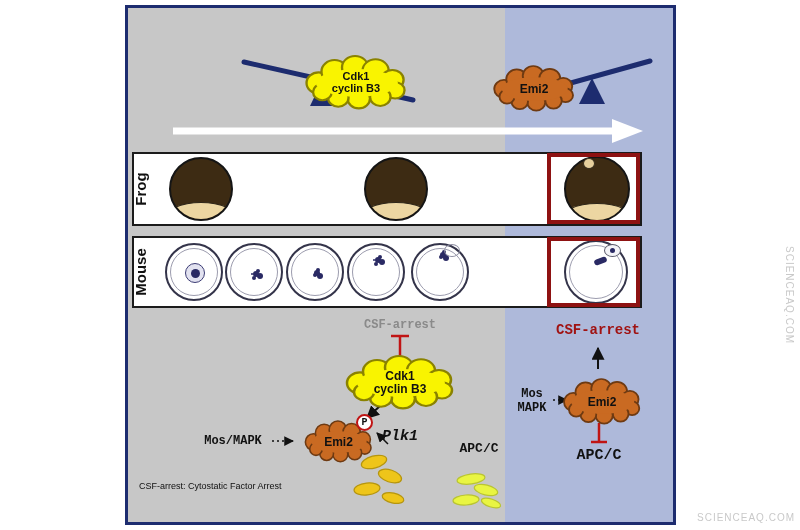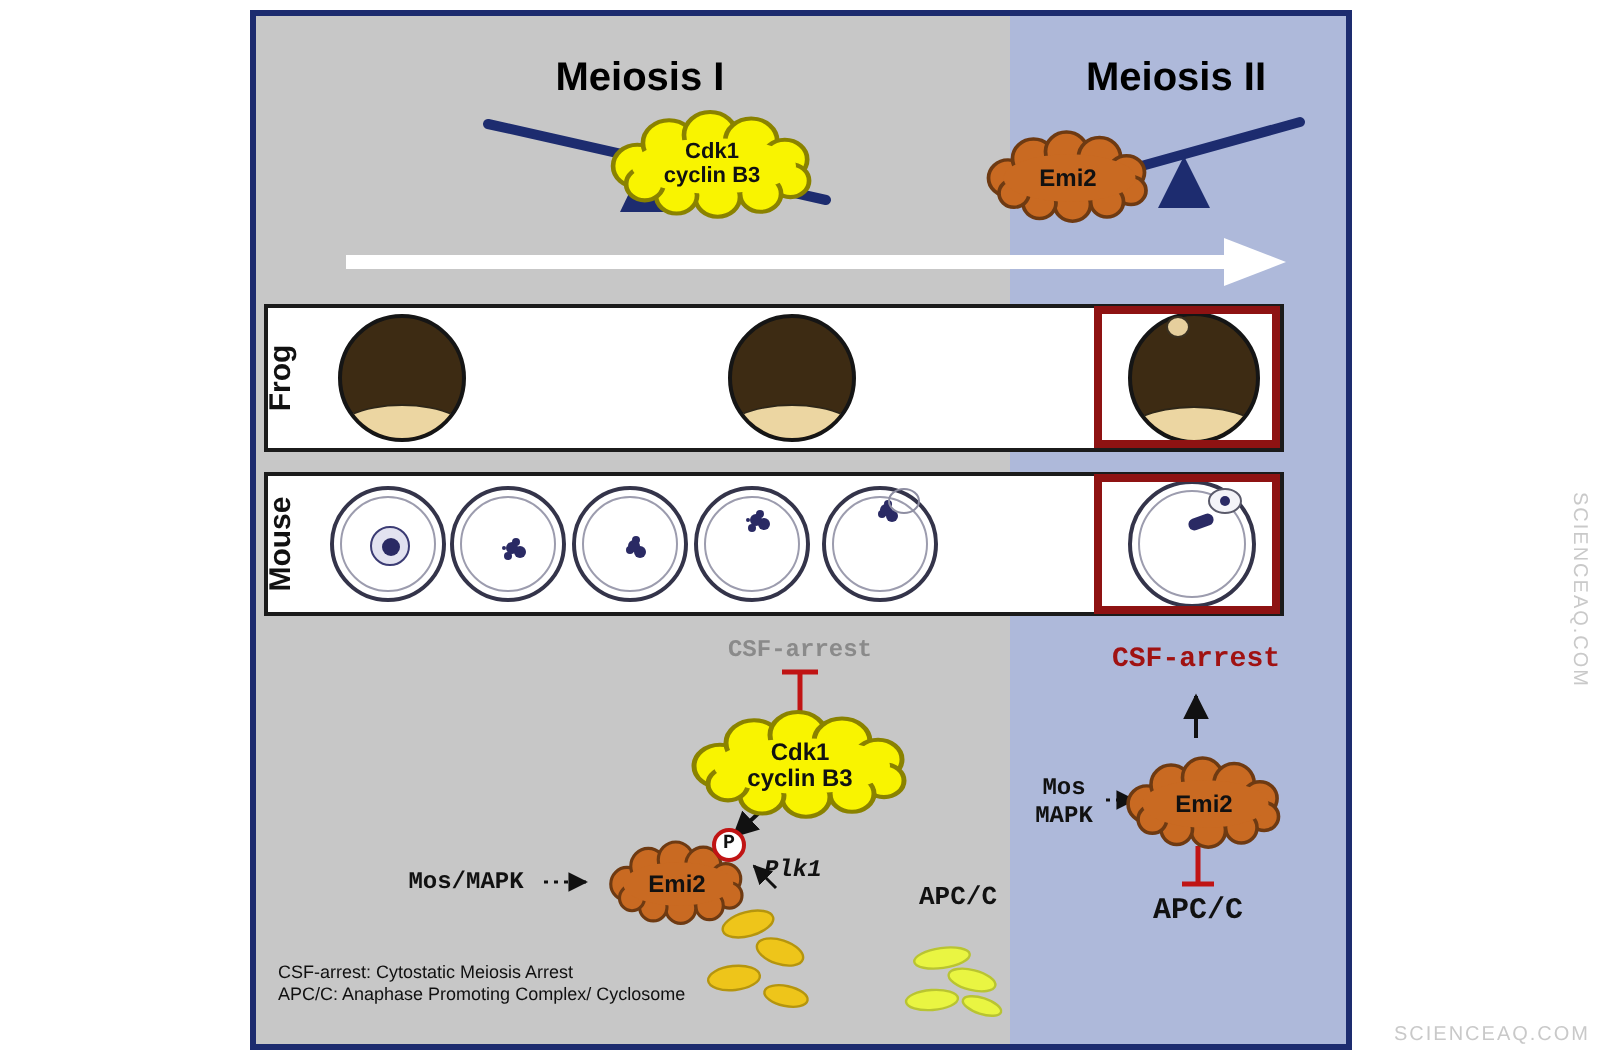--- a/index.html
+++ b/index.html
@@ -51,35 +51,33 @@
   .pb::after { content:''; position:absolute; left:50%; top:50%; width:5px; height:5px; margin:-2.5px;
                border-radius:50%; background:#2a2a64; }
 
   
   .txt { z-index:5;font-family:Liberation Mono, monospace; }
   .csf-left { width:96px; text-align:center; font-size:12px; font-weight:600; color:#8a8a8a; }
   .csf-right { width:100px; text-align:center; font-size:14px; font-weight:700; color:#a01212; }
   .bold-label { font-weight:700; text-align:center; }
   .p-badge { width:17px; height:17px; border:2px solid #c01414; border-radius:50%; background:#fff;
              font-size:10px; font-weight:700; display:flex; align-items:center; justify-content:center; z-index:6; }
-  .plk1 { font-size:12px; font-weight:700; font-style:italic; }
+  .plk1 { font-size:15px; font-weight:700; font-style:italic; }
   .legend { z-index:5; font-size:9px; color:#101010; line-height:11px; }
   .wm { z-index:7; color:#c9c9c9; font-size:10px; letter-spacing:1px; }
   .wm-side { writing-mode: vertical-rl; }
 </style>
 </head>
 <body>
 
 <div class="stage">
 
   <div class="abs bg-gray"></div>
   <div class="abs bg-blue"></div>
 
-  <div class="abs title" style="left:220px; top:28px; width:200px;">Meiosis I</div>
-  <div class="abs title" style="left:500px; top:28px; width:176px;">Meiosis II</div>
 
   <svg class="overlay">
     <defs>
       <marker id="ah" viewBox="0 0 10 10" refX="9" refY="5" markerWidth="6.5" markerHeight="6.5" orient="auto-start-reverse">
         <path d="M0,0 L10,5 L0,10 z" fill="#111"></path>
       </marker>
       <g id="cloud-shape">
         <circle cx="20" cy="33" r="13" style="fill:var(--cf);stroke:var(--cs);stroke-width:2.5"></circle>
         <circle cx="37" cy="19" r="14" style="fill:var(--cf);stroke:var(--cs);stroke-width:2.5"></circle>
         <circle cx="59" cy="14" r="14" style="fill:var(--cf);stroke:var(--cs);stroke-width:2.5"></circle>
@@ -229,22 +227,21 @@
   <div class="abs txt bold-label" style="left:445px; top:441px; width:68px; font-size:13px;">APC/C</div>
 
   <div class="abs txt csf-right" style="left:548px; top:322px;">CSF-arrest</div>
   <div class="abs txt bold-label" style="left:509px; top:387px; width:46px; font-size:12px; line-height:14px;">
     <div>Mos</div>
     <div>MAPK</div>
   </div>
   <div class="abs txt bold-label" style="left:559px; top:447px; width:80px; font-size:15px;">APC/C</div>
 
   <div class="abs legend" style="left:139px; top:481px;">
-    <div>CSF-arrest: Cytostatic Meiosis Arrest</div>
-    <div>APC/C: Anaphase Promoting Complex/ Cyclosome</div>
+    <div>CSF-arrest: Cytostatic Factor Arrest</div>
   </div>
 
   <div class="abs frame"></div>
 
   <div class="abs wm wm-side" style="left:784px; top:246px;">SCIENCEAQ.COM</div>
   <div class="abs wm" style="left:697px; top:512px;">SCIENCEAQ.COM</div>
 
 </div>
 
 </body></html>

